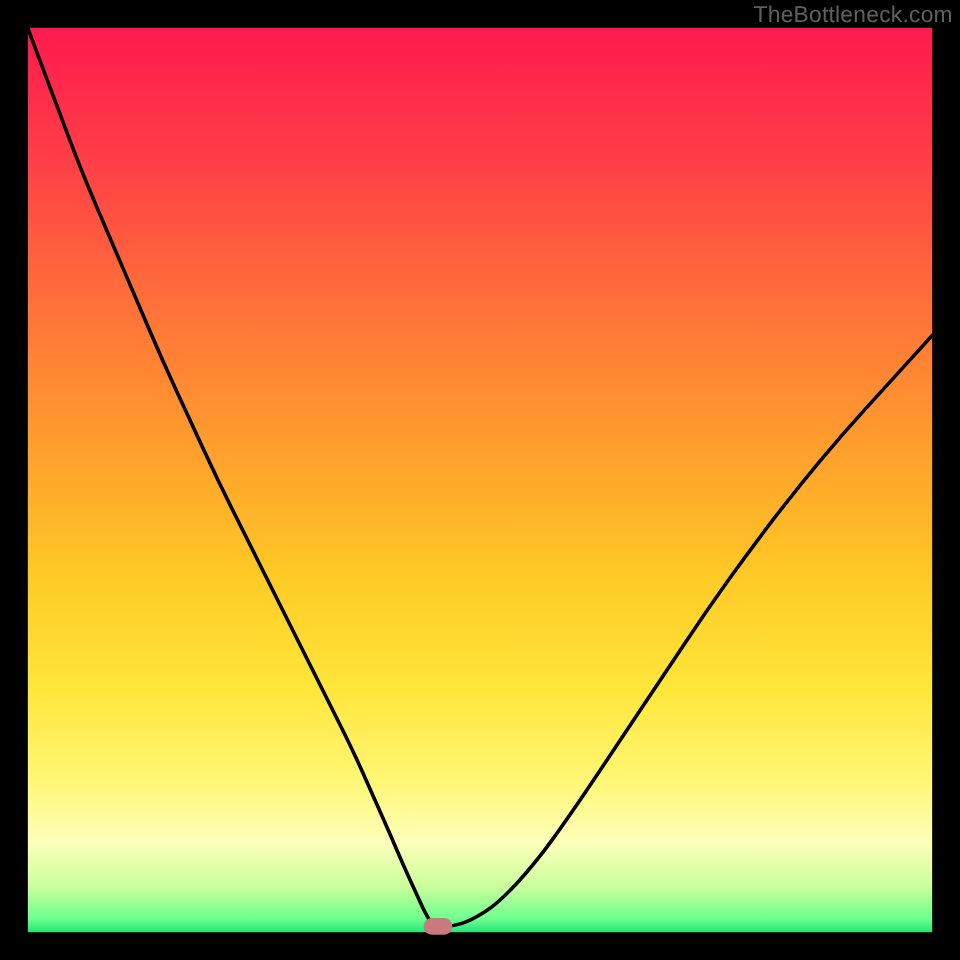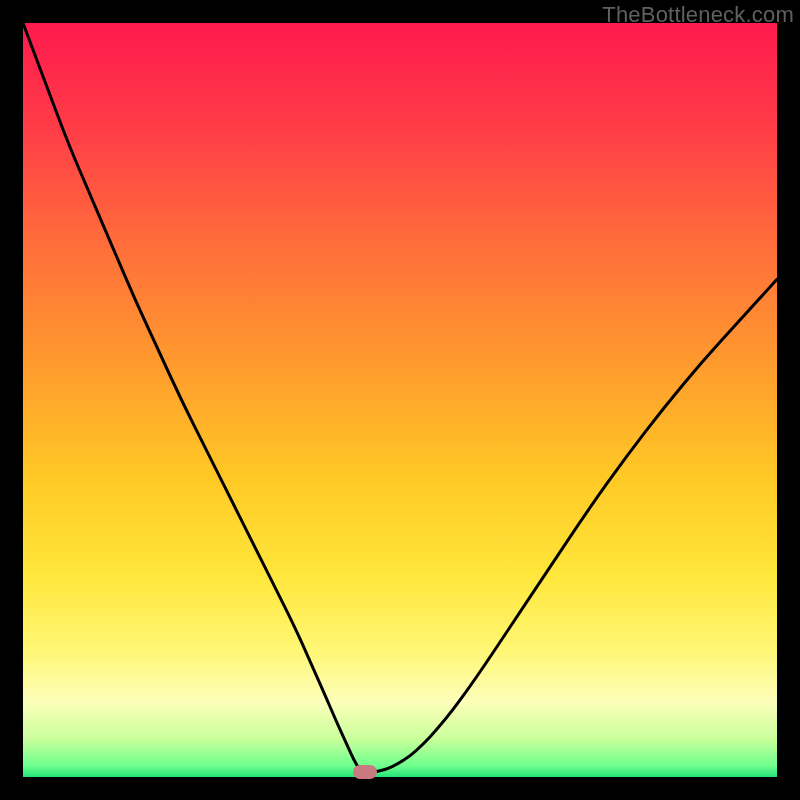--- a/index.html
+++ b/index.html
@@ -24,21 +24,21 @@
     left: 0;
     top: 0;
     width: 754px;
     height: 754px;
   }
   .watermark {
     position: absolute;
     top: 2px;
     right: 6px;
     color: #606060;
-    font-size: 22px;
+    font-size: 19px;
     font-weight: 500;
     letter-spacing: 0.2px;
     user-select: none;
   }
   .marker {
     position: absolute;
     width: 24px;
     height: 14px;
     border-radius: 7px;
     transform: translate(-50%, -50%);

